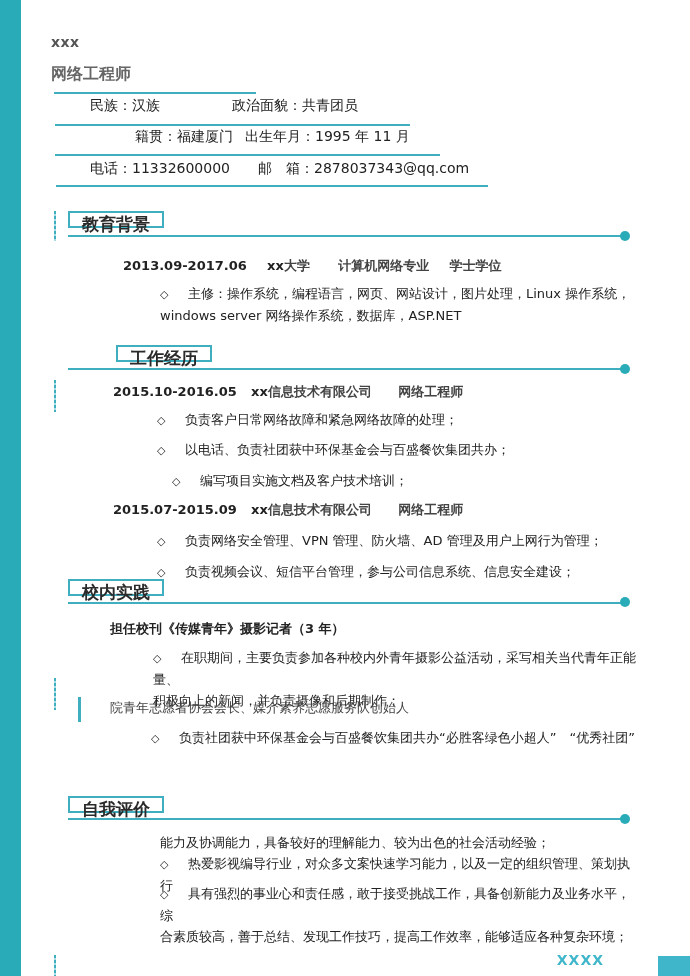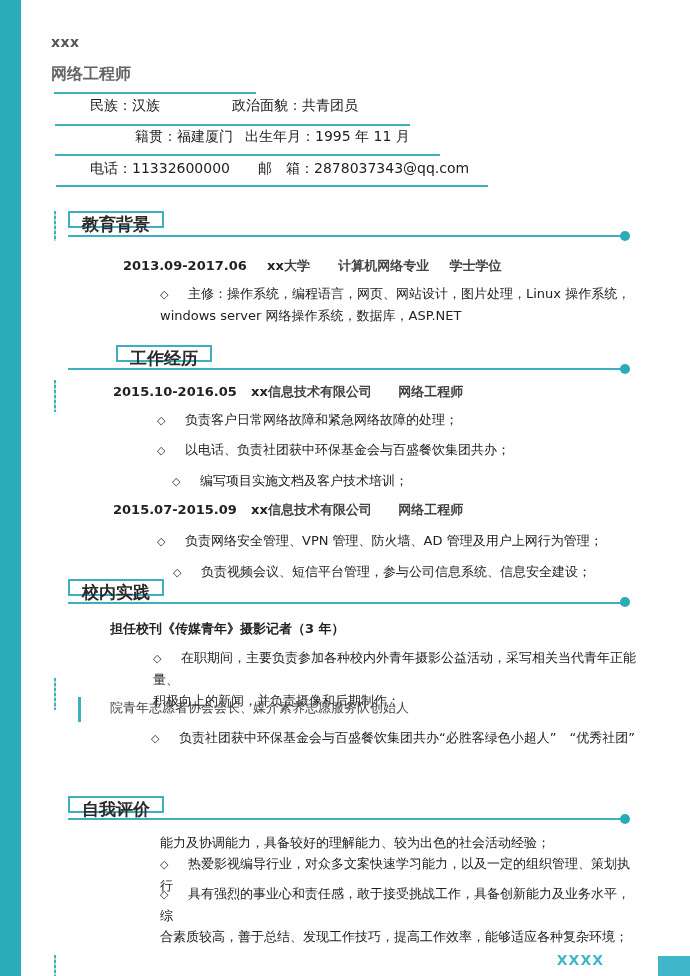--- a/index.html
+++ b/index.html
@@ -81,21 +81,21 @@
 <div class="abs para" style="left:172px; top:470px;"><span class="bullet">◇</span><span>编写项目实施文档及客户技术培训；</span></div>
 
 <div class="abs entry" style="left:113px; top:501px;">
   <span class="date">2015.07-2015.09</span>
   <span style="display:inline-block;width:6px"></span>
   <span class="xx">xx</span><span class="org">信息技术有限公司</span>
   <span style="display:inline-block;width:18px"></span>
   <span class="org">网络工程师</span>
 </div>
 <div class="abs para" style="left:157px; top:530px;"><span class="bullet">◇</span><span>负责网络安全管理、VPN 管理、防火墙、AD 管理及用户上网行为管理；</span></div>
-<div class="abs para" style="left:157px; top:561px;margin-left:16px;"><span class="bullet">◇</span><span>负责视频会议、短信平台管理，参与公司信息系统、信息安全建设；</span></div>
+<div class="abs para" style="left:157px; top:561px;"><span class="bullet">◇</span><span>负责视频会议、短信平台管理，参与公司信息系统、信息安全建设；</span></div>
 
 <div class="abs sec-box" style="left:68px; top:579px;">校内实践</div>
 <div class="abs sec-line" style="left:68px; top:602px; width:556px;"></div>
 <div class="abs sec-dot" style="left:620px; top:597px;"></div>
 
 <div class="abs entry" style="left:110px; top:620px; font-weight:bold;">担任校刊《传媒青年》摄影记者（3 年）</div>
 <div class="abs para" style="left:153px; top:647px; width:500px;">
   <div><span class="bullet">◇</span><span>在职期间，主要负责参加各种校内外青年摄影公益活动，采写相关当代青年正能量、</span></div>
   <div>积极向上的新闻，并负责摄像和后期制作；</div>
 </div>

